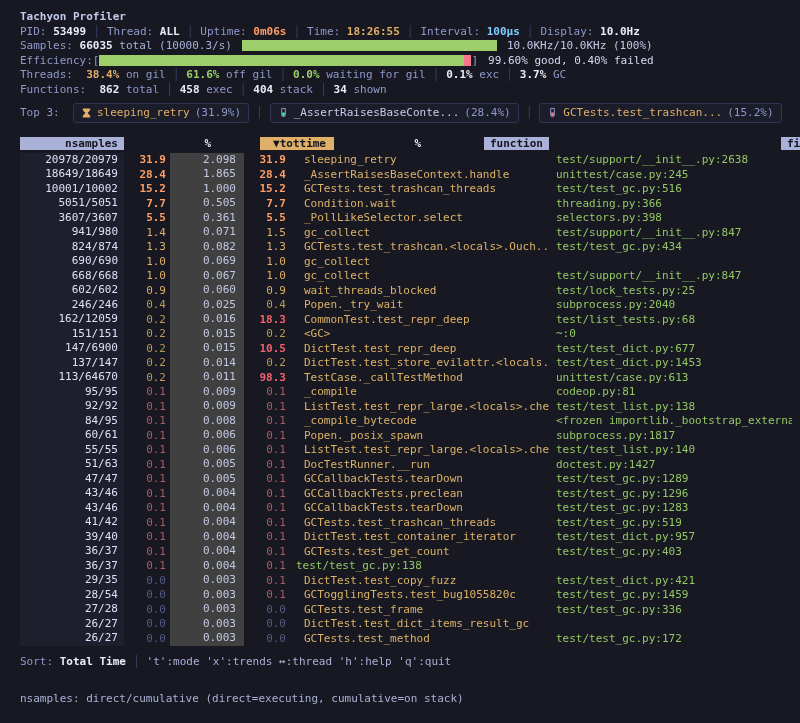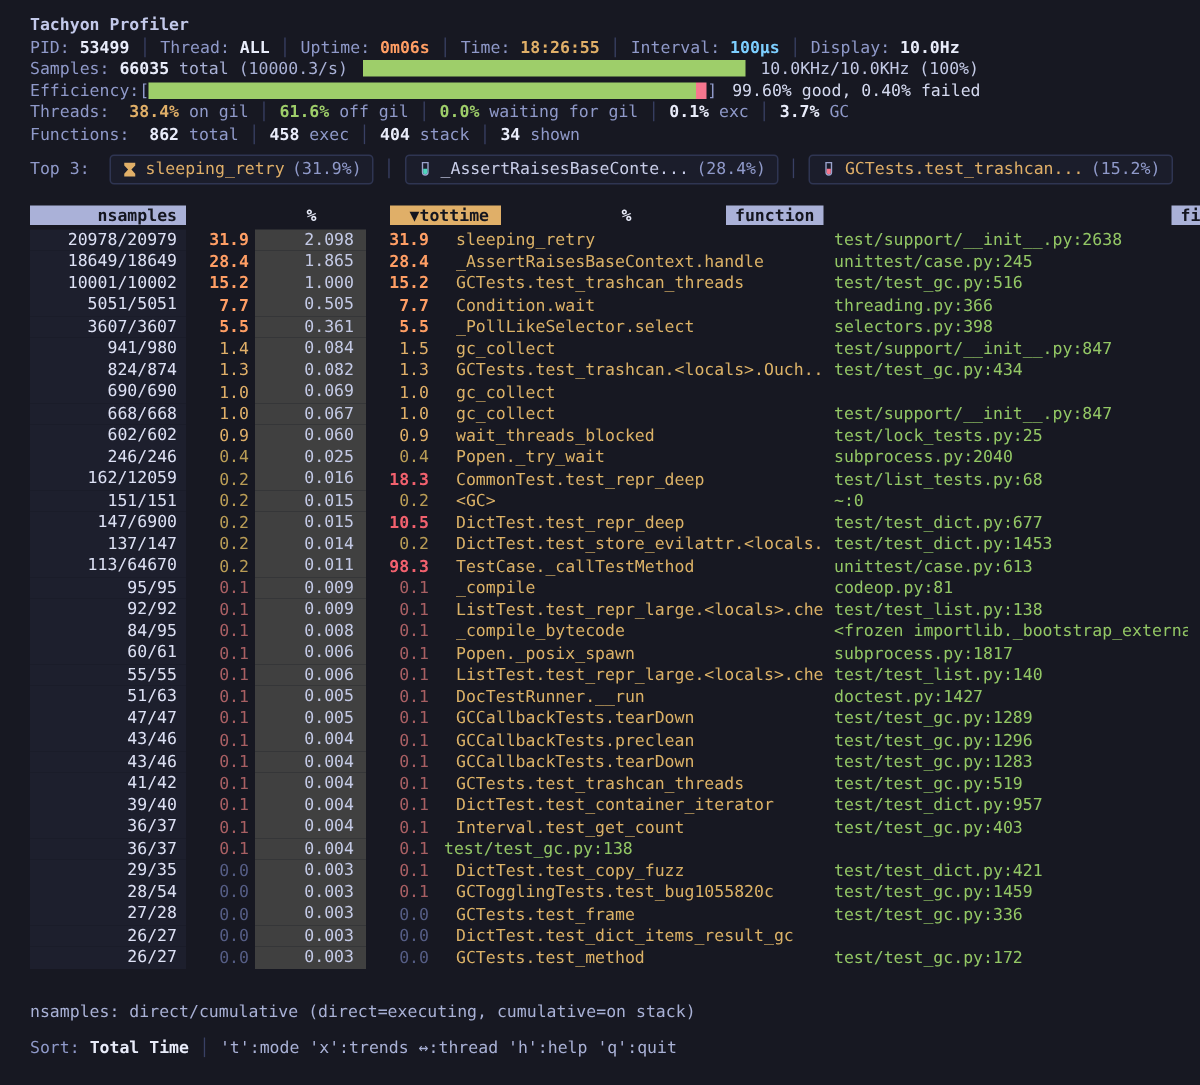--- a/index.html
+++ b/index.html
@@ -241,21 +241,21 @@
     <span class="c-pct p-hot">5.5</span>
     <span class="c-tot">0.361</span>
     <span class="c-cum p-hot">5.5</span>
     <span class="c-fn">_PollLikeSelector.select</span>
     <span class="c-file">selectors.py:398</span>
   </div>
 
   <div class="trow">
     <span class="c-ns">941/980</span>
     <span class="c-pct p-warm">1.4</span>
-    <span class="c-tot">0.084</span>
+    <span class="c-tot">0.071</span>
     <span class="c-cum p-warm">1.5</span>
     <span class="c-fn">gc_collect</span>
     <span class="c-file">test/support/__init__.py:847</span>
   </div>
 
   <div class="trow">
     <span class="c-ns">824/874</span>
     <span class="c-pct p-warm">1.3</span>
     <span class="c-tot">0.082</span>
     <span class="c-cum p-warm">1.3</span>
@@ -440,21 +440,21 @@
     <span class="c-cum p-low">0.1</span>
     <span class="c-fn">DictTest.test_container_iterator</span>
     <span class="c-file">test/test_dict.py:957</span>
   </div>
 
   <div class="trow">
     <span class="c-ns">36/37</span>
     <span class="c-pct p-low">0.1</span>
     <span class="c-tot">0.004</span>
     <span class="c-cum p-low">0.1</span>
-    <span class="c-fn">Interval.test_get_count</span>
+    <span class="c-fn">GCTests.test_get_count</span>
     <span class="c-file">test/test_gc.py:403</span>
   </div>
 
   <div class="trow">
     <span class="c-ns">36/37</span>
     <span class="c-pct p-low">0.1</span>
     <span class="c-tot">0.004</span>
     <span class="c-cum p-low">0.1</span>
     <span class="c-file">test/test_gc.py:138</span>
   </div>
@@ -498,24 +498,24 @@
     <span class="c-ns">26/27</span>
     <span class="c-pct p-zero">0.0</span>
     <span class="c-tot">0.003</span>
     <span class="c-cum p-zero">0.0</span>
     <span class="c-fn">GCTests.test_method</span>
     <span class="c-file">test/test_gc.py:172</span>
   </div>
 </div>
   </div>
 
-  <div class="line legend-line">
-    <span>nsamples: direct/cumulative (direct=executing, cumulative=on stack)</span>
-  </div>
-
   <div class="line sort-line">
     <span class="lbl">Sort:</span><span> </span>
     <span class="val">Total Time</span>
     <span class="sep"></span>
     <span class="hints">'t':mode 'x':trends ↔:thread 'h':help 'q':quit</span>
   </div>
 
+  <div class="line legend-line">
+    <span>nsamples: direct/cumulative (direct=executing, cumulative=on stack)</span>
+  </div>
+
 </div>
 
 </body></html>

